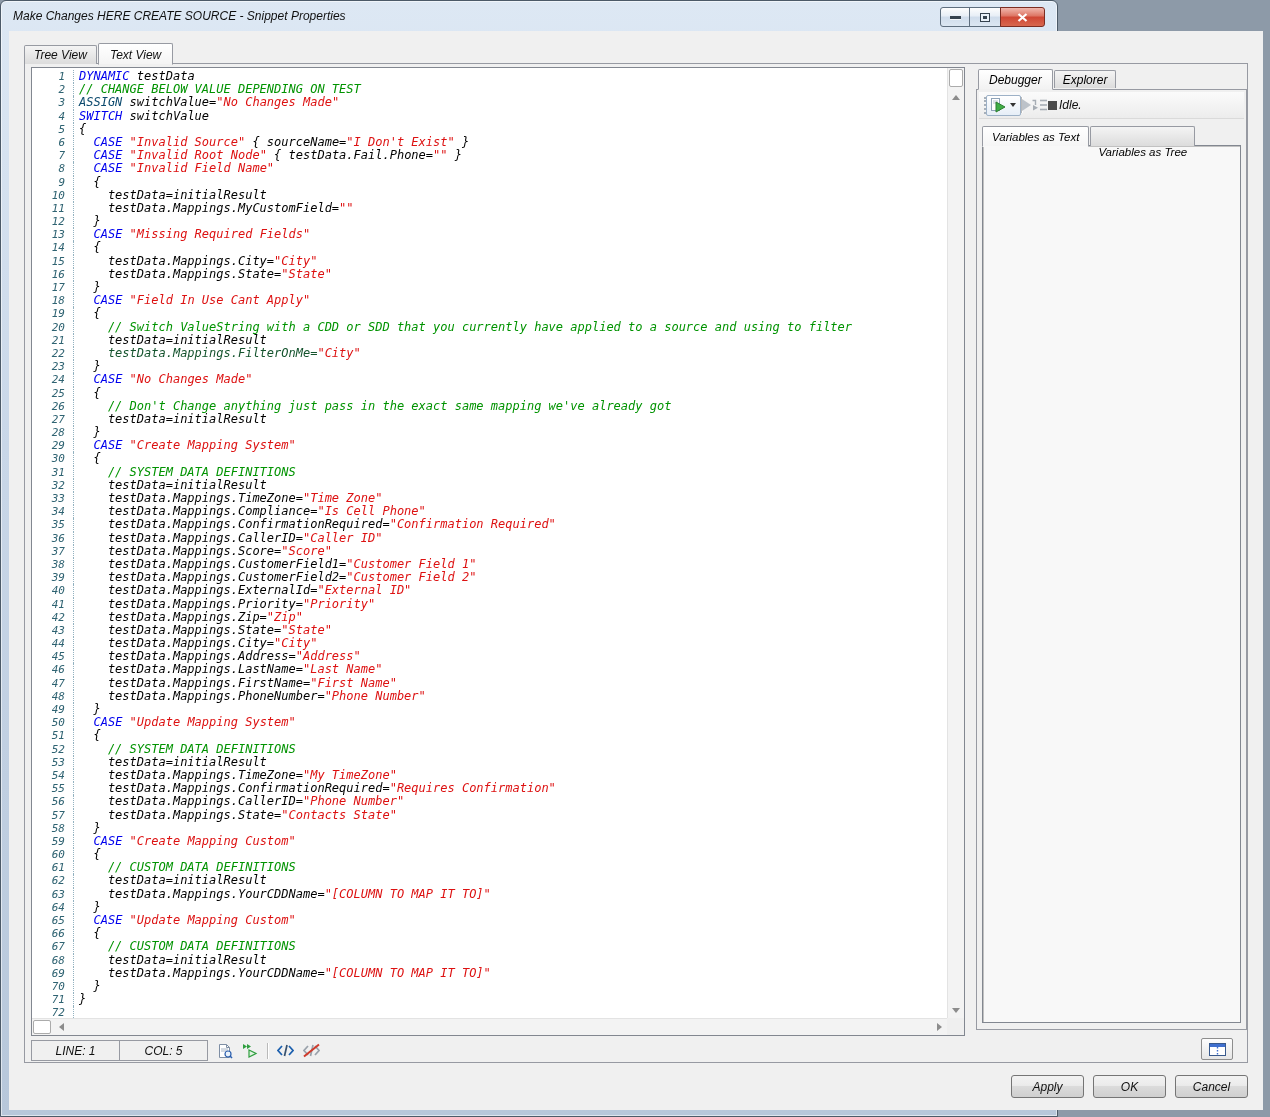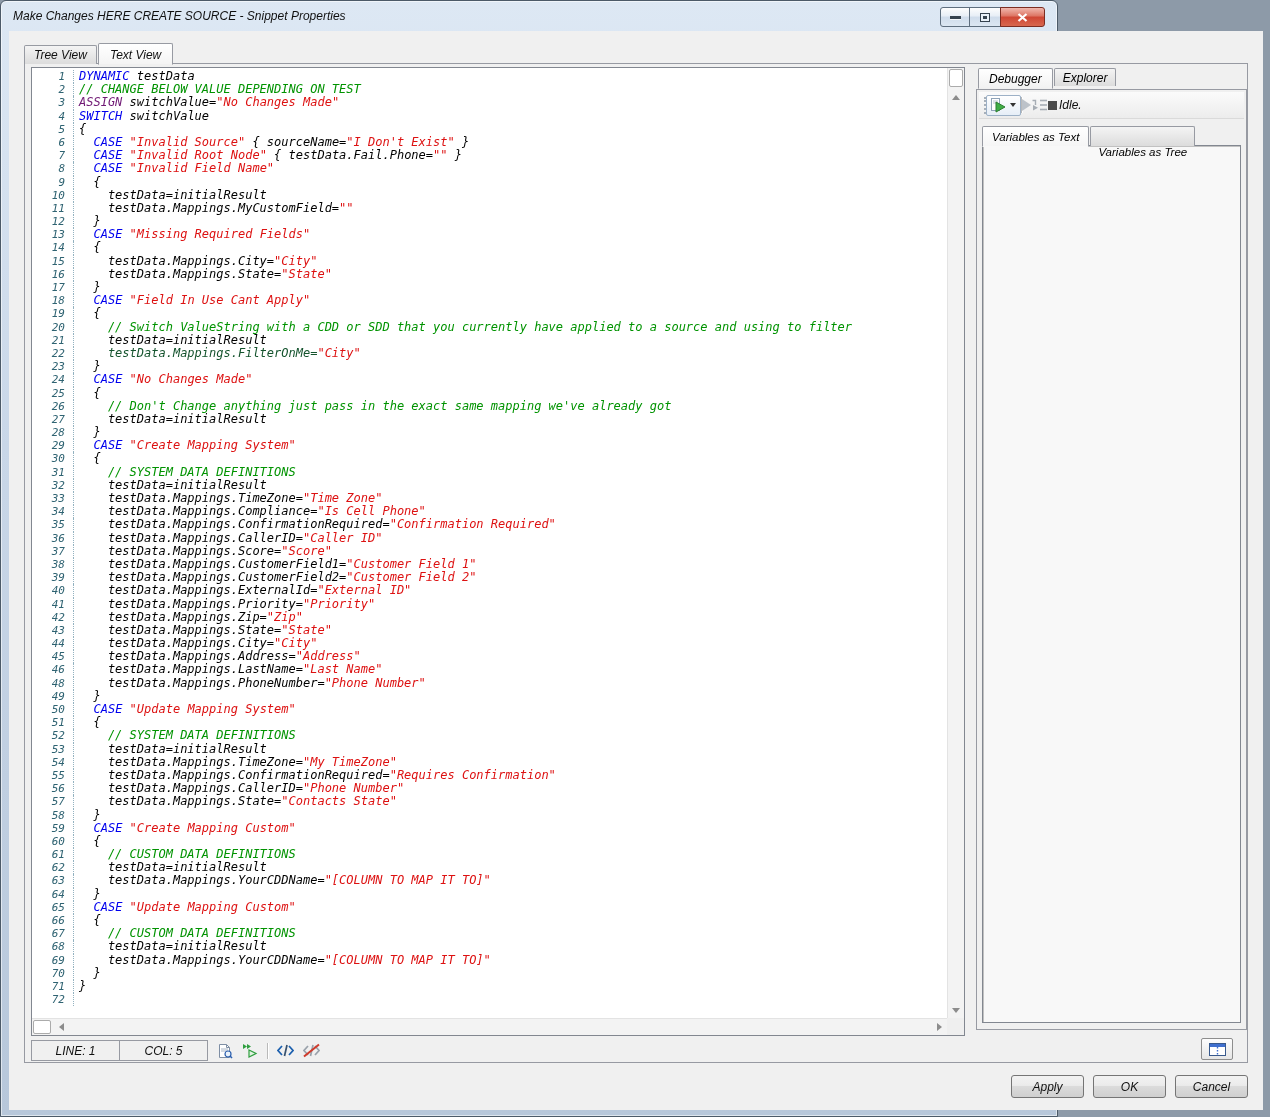--- a/index.html
+++ b/index.html
@@ -70,21 +70,21 @@
   .status-icons { display:flex; align-items:center; gap:9px; margin-left:10px; }
   .tool-sep { width:1px; height:16px; background:#b9b9b9; box-shadow:1px 0 0 #ffffff; }
 
   
   .corner-btn { position:absolute; left:1176px; top:974px; width:32px; height:22px;
     border:1px solid #8e8e8e; border-radius:2px; background:linear-gradient(#fdfdfd,#e6e6e6);
     display:flex; align-items:center; justify-content:center; }
 
   
   .right-panel { position:absolute; left:951px; top:4px; width:271px; height:962px; }
-  .rp-tabs { height:21px; display:flex; align-items:flex-start; padding-left:2px; position:relative; z-index:2; }
+  .rp-tabs { height:21px; display:flex; align-items:center; padding-left:2px; position:relative; z-index:2; }
   .rp-tab { font-size:12px; height:18px; padding:2px 8px 0; border:1px solid #979aa2; border-bottom:none;
     border-radius:2px 2px 0 0; background:linear-gradient(#f4f4f4,#dcdcdc); margin-right:1px; }
   .rp-tab.active { height:21px; padding:3px 10px 0; background:linear-gradient(#ffffff,#f2f2f2);
     border-bottom:1px solid #f0f0f0; margin-bottom:-1px; }
   .rp-body { position:absolute; left:0; top:21px; right:0; bottom:0; border:1px solid #979aa2;
     background:#f0f0f0; display:flex; flex-direction:column; }
   .rp-toolbar { flex:none; height:27px; margin:2px 2px 0; padding:0 5px;
     background:linear-gradient(#fbfbfb,#ececec); border-bottom:1px solid #dadada;
     display:flex; align-items:center; }
   .grip { width:2px; height:17px; border-left:2px dotted #a7b0ba; }
@@ -146,21 +146,21 @@
             <div class="code-row">
               <span class="lnum" style="color: rgb(47, 99, 114);">1</span>
               <span class="ctext"><span style="color: rgb(0, 0, 238);">DYNAMIC</span><span style="color: rgb(0, 0, 0);"> testData</span></span>
             </div>
             <div class="code-row">
               <span class="lnum" style="color: rgb(47, 99, 114);">2</span>
               <span class="ctext"><span style="color: rgb(0, 147, 0);">// CHANGE BELOW VALUE DEPENDING ON TEST</span></span>
             </div>
             <div class="code-row">
               <span class="lnum" style="color: rgb(47, 99, 114);">3</span>
-              <span class="ctext"><span style="color: #701a75;">ASSIGN</span><span style="color: rgb(0, 0, 0);"> switchValue=</span><span style="color: rgb(221, 17, 17);">"No Changes Made"</span></span>
+              <span class="ctext"><span style="color: #0c4a6e;">ASSIGN</span><span style="color: rgb(0, 0, 0);"> switchValue=</span><span style="color: rgb(221, 17, 17);">"No Changes Made"</span></span>
             </div>
             <div class="code-row">
               <span class="lnum" style="color: rgb(47, 99, 114);">4</span>
               <span class="ctext"><span style="color: rgb(0, 0, 238);">SWITCH</span><span style="color: rgb(0, 0, 0);"> switchValue</span></span>
             </div>
             <div class="code-row">
               <span class="lnum" style="color: rgb(47, 99, 114);">5</span>
               <span class="ctext"><span style="color: rgb(0, 0, 0);">{</span></span>
             </div>
             <div class="code-row">
@@ -319,20 +319,24 @@
               <span class="lnum" style="color: rgb(47, 99, 114);">44</span>
               <span class="ctext"><span style="color: rgb(0, 0, 0);">    testData.Mappings.City=</span><span style="color: rgb(221, 17, 17);">"City"</span></span>
             </div>
             <div class="code-row">
               <span class="lnum" style="color: rgb(47, 99, 114);">45</span>
               <span class="ctext"><span style="color: rgb(0, 0, 0);">    testData.Mappings.Address=</span><span style="color: rgb(221, 17, 17);">"Address"</span></span>
             </div>
             <div class="code-row">
               <span class="lnum" style="color: rgb(47, 99, 114);">46</span>
               <span class="ctext"><span style="color: rgb(0, 0, 0);">    testData.Mappings.LastName=</span><span style="color: rgb(221, 17, 17);">"Last Name"</span></span>
+            </div>
+            <div class="code-row">
+              <span class="lnum" style="color: rgb(47, 99, 114);">47</span>
+              <span class="ctext"><span style="color: rgb(0, 0, 0);">    testData.Mappings.FirstName=</span><span style="color: rgb(221, 17, 17);">"First Name"</span></span>
             </div>
             <div class="code-row">
               <span class="lnum" style="color: rgb(47, 99, 114);">48</span>
               <span class="ctext"><span style="color: rgb(0, 0, 0);">    testData.Mappings.PhoneNumber=</span><span style="color: rgb(221, 17, 17);">"Phone Number"</span></span>
             </div>
             <div class="code-row">
               <span class="lnum" style="color: rgb(47, 99, 114);">49</span>
               <span class="ctext"><span style="color: rgb(0, 0, 0);">  }</span></span>
             </div>
             <div class="code-row">

